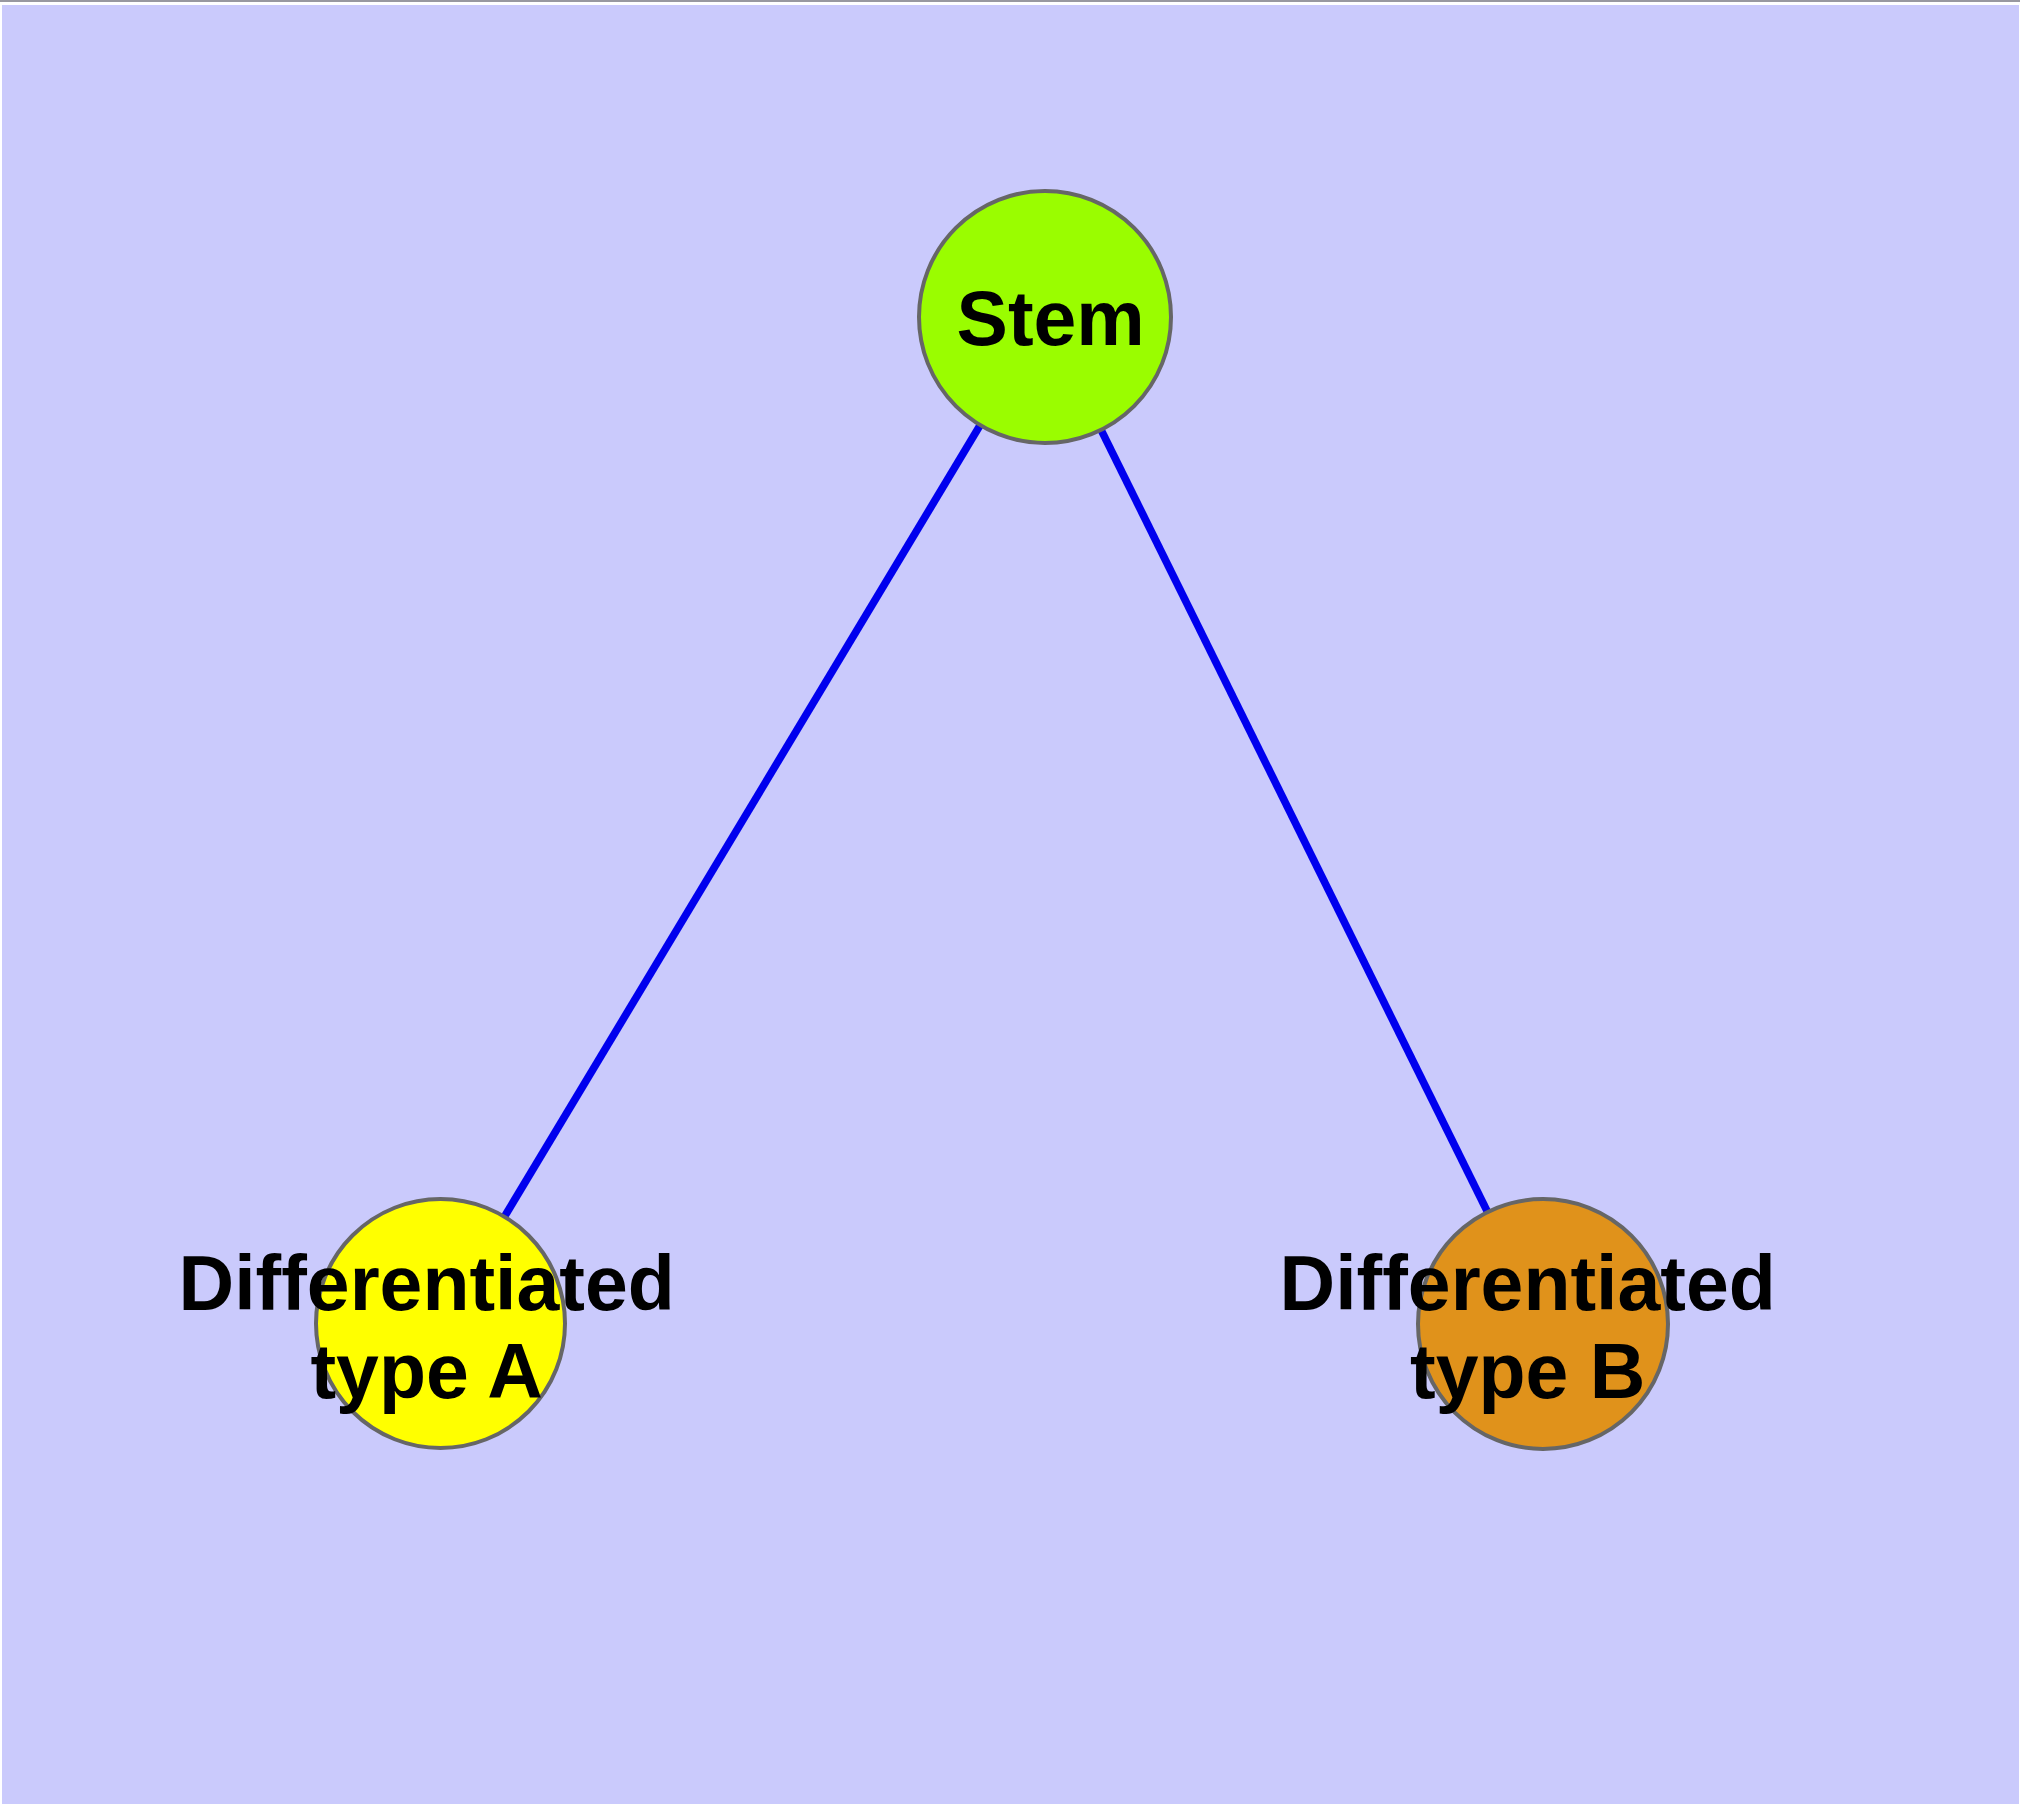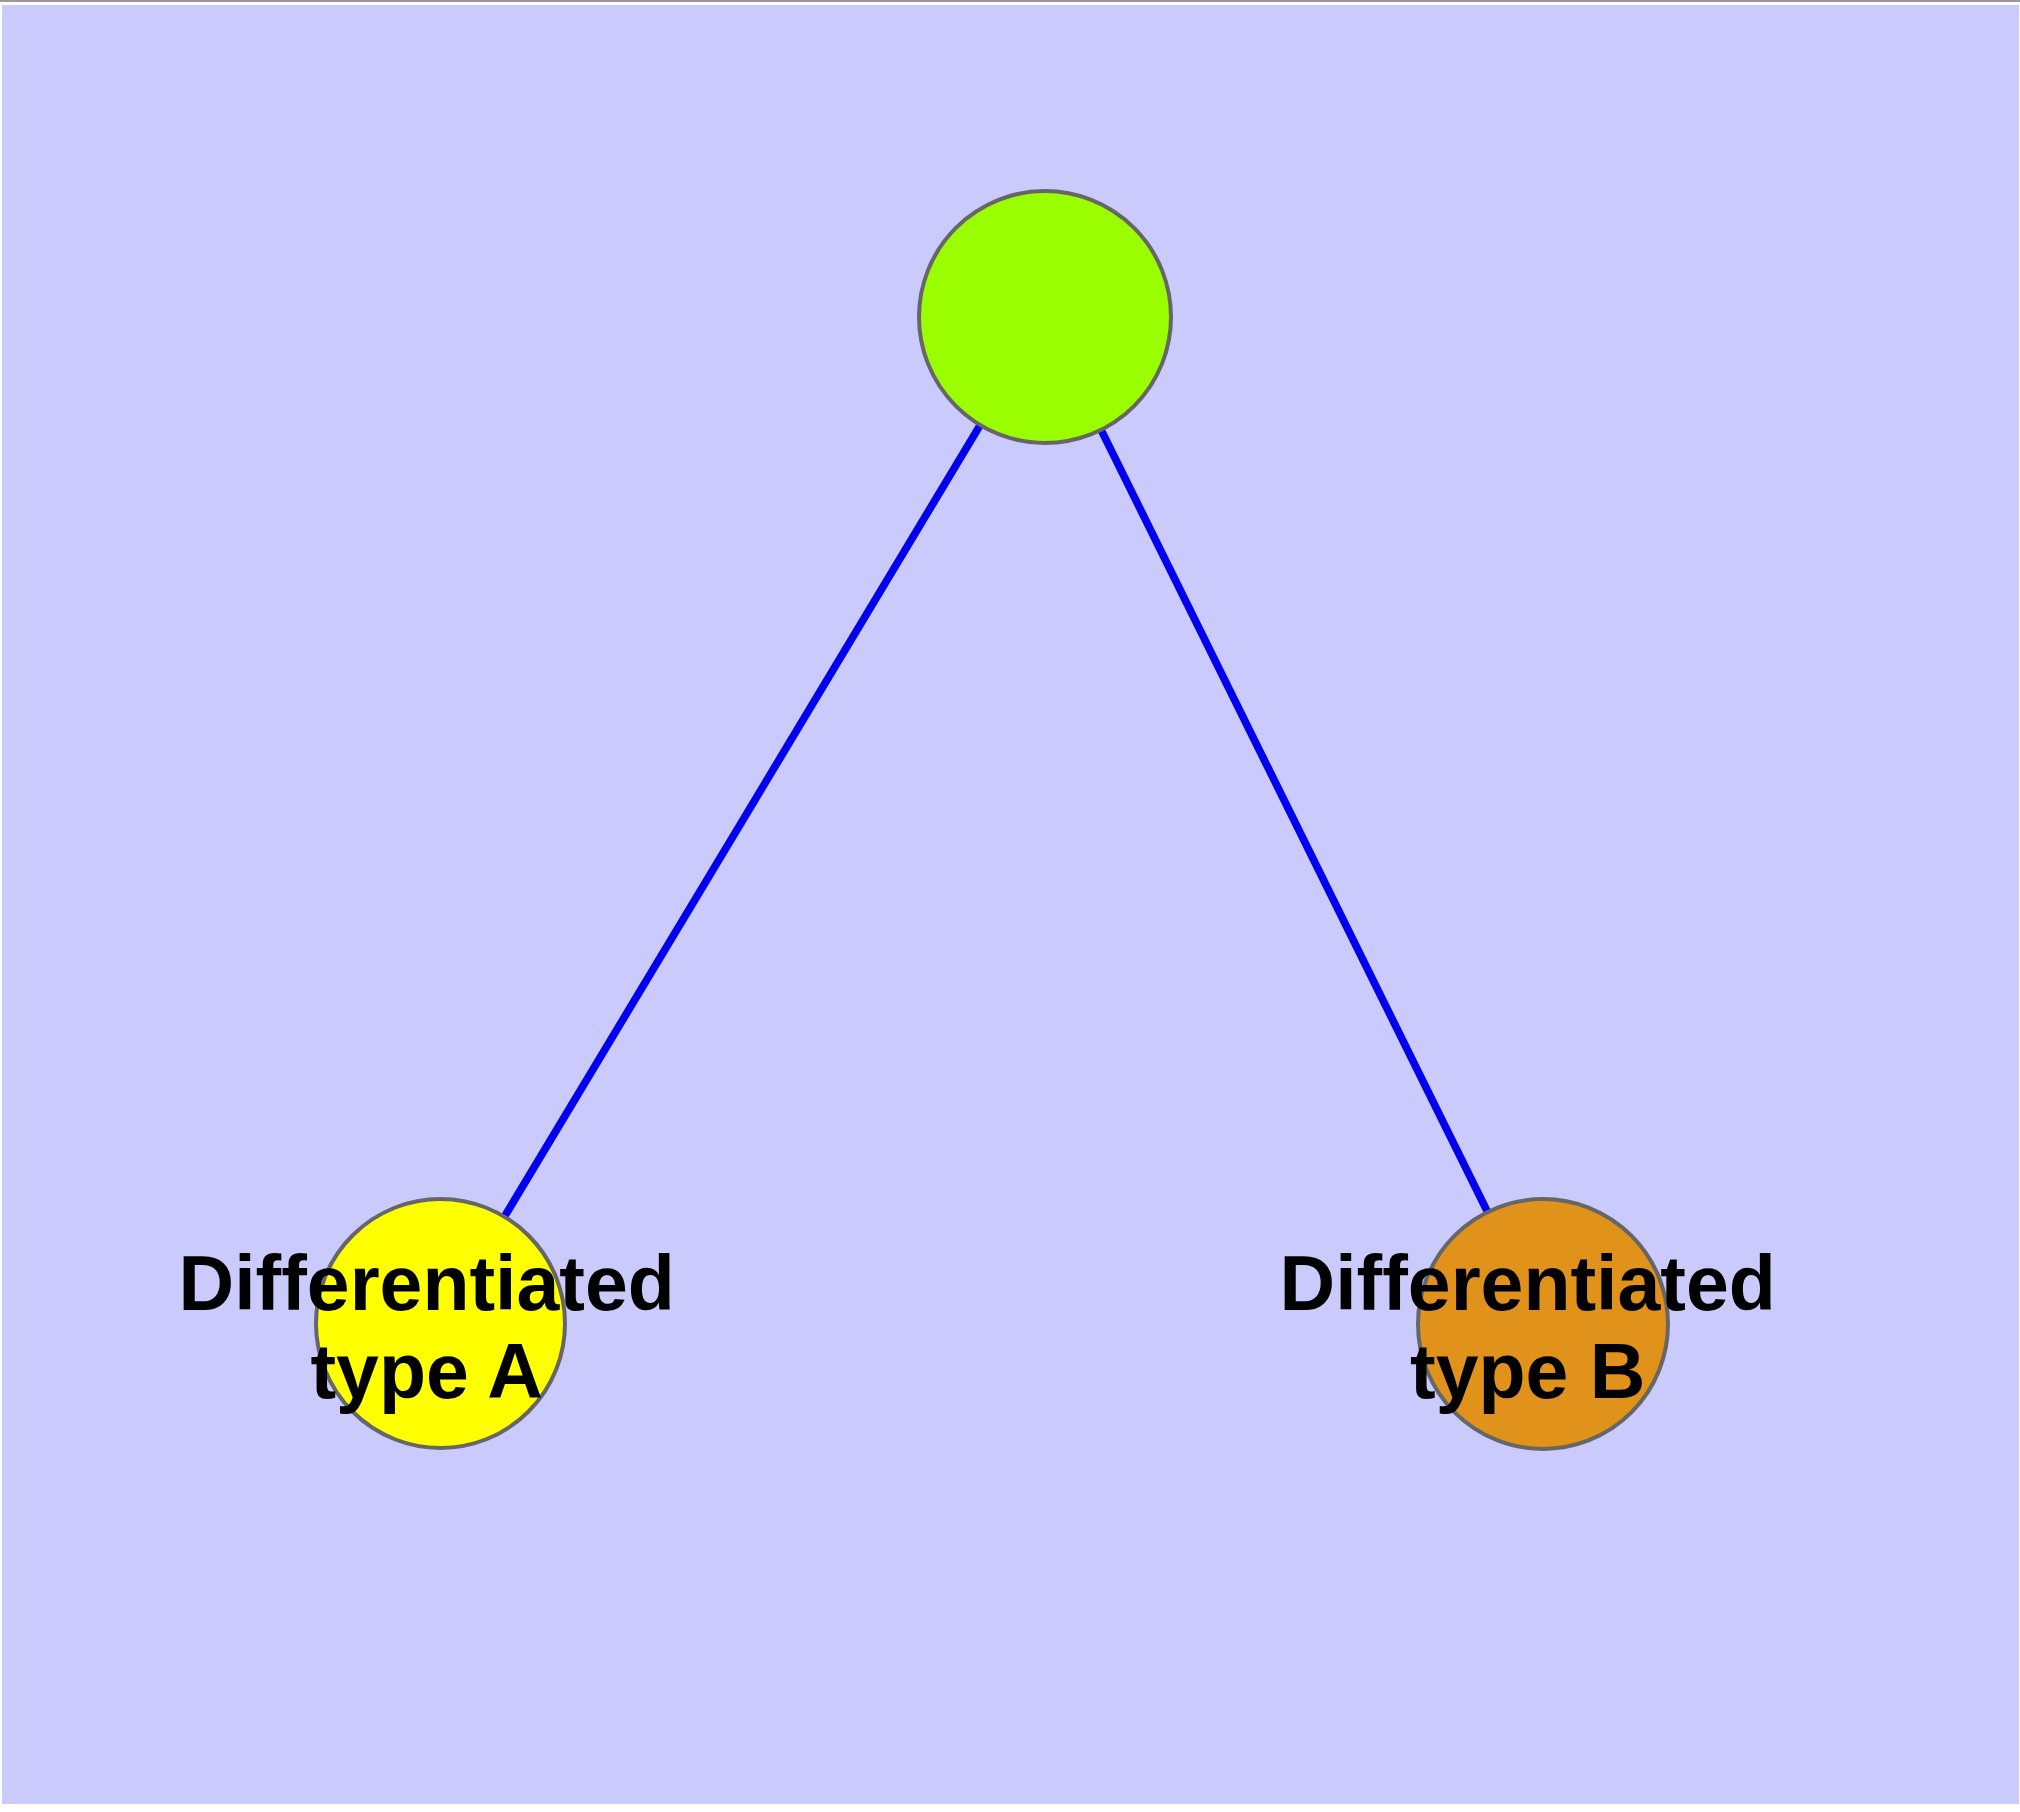--- a/index.html
+++ b/index.html
@@ -71,20 +71,21 @@
       <line x1="1231" y1="368" x2="517" y2="1556" stroke-width="9" style="stroke: rgb(0, 0, 238);"></line>
       <line x1="1231" y1="368" x2="1818" y2="1556" stroke-width="9" style="stroke: rgb(0, 0, 238);"></line>
     </svg>
 
     <div class="node node-stem" style="background-color: rgb(154, 253, 0); border-color: rgb(102, 102, 102);"></div>
 
     <div class="node node-type-a" style="background-color: rgb(255, 255, 0); border-color: rgb(102, 102, 102);"></div>
 
     <div class="node node-type-b" style="background-color: rgb(224, 146, 27); border-color: rgb(102, 102, 102);"></div>
 
+    <div class="node-label label-stem" style="color: rgb(0, 0, 0);">Stem</div>
 
     <div class="node-label label-type-a" style="color: rgb(0, 0, 0);">Differentiated
 type A</div>
 
     <div class="node-label label-type-b" style="color: rgb(0, 0, 0);">Differentiated
 type B</div>
   </div>
 </div>
 
 

